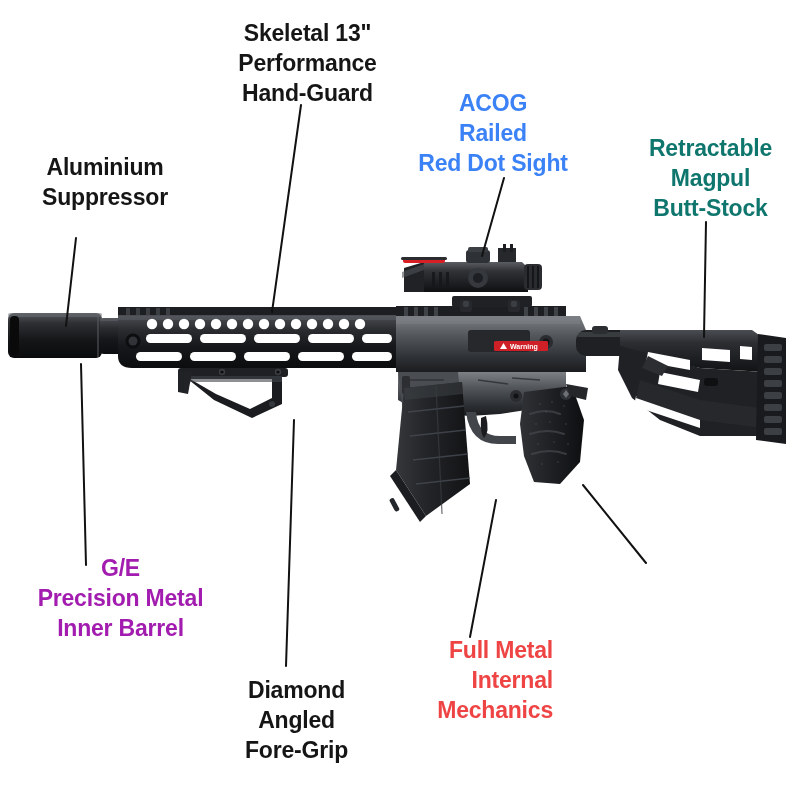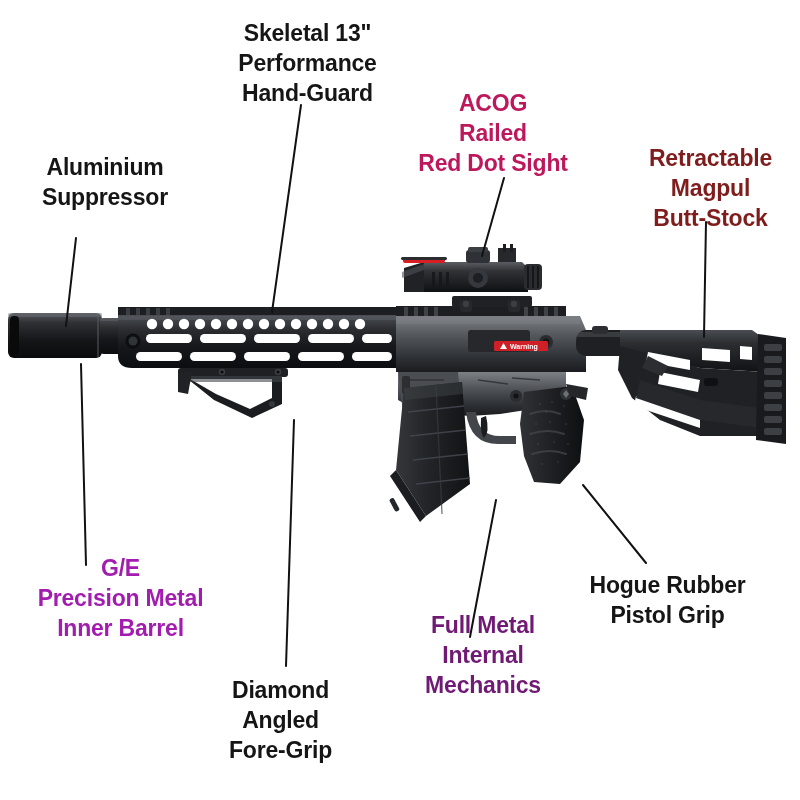--- a/index.html
+++ b/index.html
@@ -360,31 +360,29 @@
       <line x1="496" y1="500" x2="470" y2="637"></line>
       <line x1="583" y1="485" x2="646" y2="563"></line>
     </g>
   </svg>
 
   <div class="callout" style="left: 20px; top: 152px; width: 170px; color: rgb(21, 21, 21);">Aluminium
 Suppressor</div>
   <div class="callout" style="left: 215px; top: 18px; width: 185px; color: rgb(21, 21, 21);">Skeletal 13"
 Performance
 Hand-Guard</div>
-  <div class="callout" style="left: 403px; top: 88px; width: 180px; color: #be185d;">ACOG
+  <div class="callout" style="left: 403px; top: 88px; width: 180px; color: #3b82f6;">ACOG
 Railed
 Red Dot Sight</div>
-  <div class="callout" style="left: 628px; top: 143px; width: 165px; color: #7f1d1d;">Retractable
+  <div class="callout" style="left: 628px; top: 133px; width: 165px; color: #0f766e;">Retractable
 Magpul
 Butt-Stock</div>
   <div class="callout" style="left: 18px; top: 553px; width: 205px; color: #a21caf;">G/E
 Precision Metal
 Inner Barrel</div>
-  <div class="callout" style="left: 208px; top: 675px; width: 145px; color: rgb(21, 21, 21);">Diamond
+  <div class="callout" style="left: 224px; top: 675px; width: 145px; color: rgb(21, 21, 21);">Diamond
 Angled
 Fore-Grip</div>
-  <div class="callout" style="left: 413px; top: 610px; width: 140px; color: #701a75;">Full Metal
+  <div class="callout" style="left: 413px; top: 635px; width: 140px; color: #ef4444; text-align: right;">Full Metal
 Internal
 Mechanics</div>
-  <div class="callout" style="left: 580px; top: 570px; width: 175px; color: rgb(21, 21, 21);">Hogue Rubber
-Pistol Grip</div>
 
 </div>
 
 </body></html>

